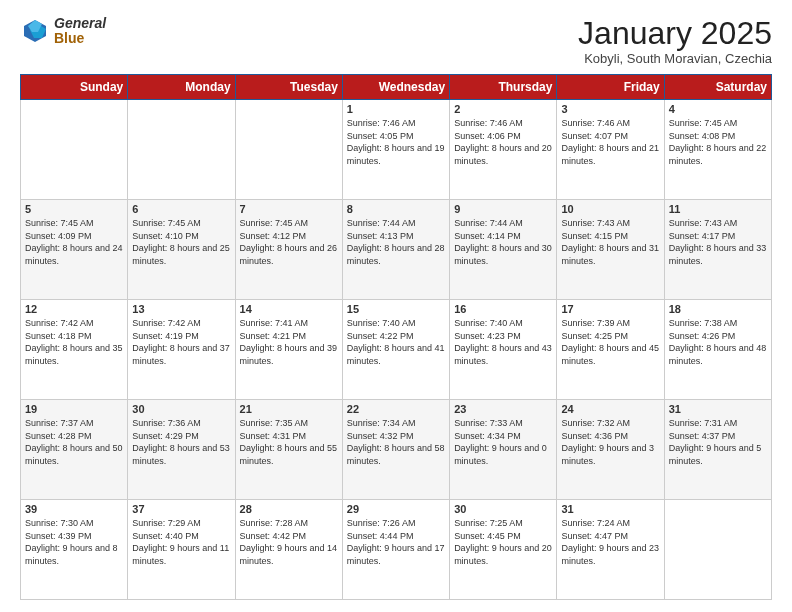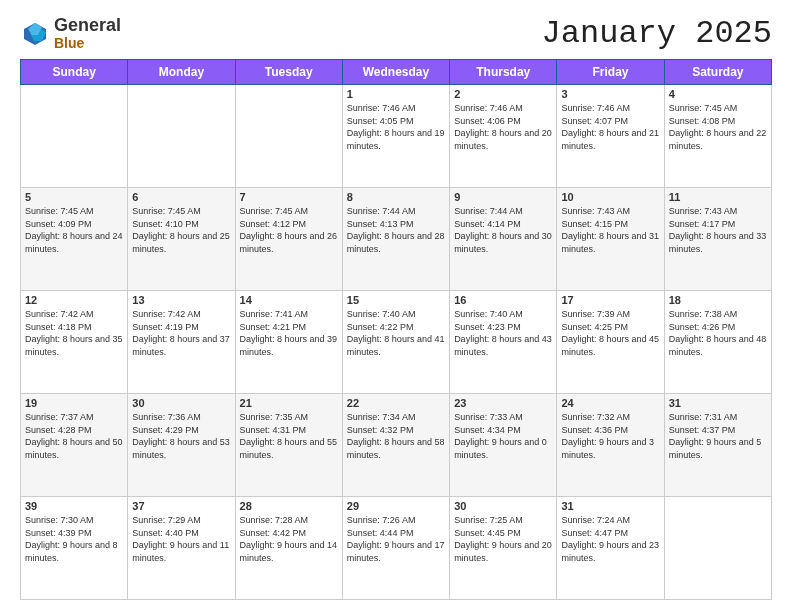--- a/index.html
+++ b/index.html
@@ -27,61 +27,61 @@
       display: flex;
       align-items: center;
       gap: 4px;
     }
     .logo-text {
       display: flex;
       flex-direction: column;
       line-height: 1.1;
     }
     .logo-general {
-      font-size: 18px;
-      font-weight: bold;
-      color: #333;
+      font-size: 14px;
+      font-weight: bold;
+      color: #333;
+      font-style: italic;
     }
     .logo-blue {
       font-size: 14px;
       font-weight: bold;
       color: #a16207;
     }
     .logo-icon {
       width: 30px;
       height: 30px;
     }
     .title-block {
       text-align: right;
     }
     .month-title {
       font-size: 32px;
       font-weight: 300;
       color: #222;
       line-height: 1.1;
-      font-family: Liberation Mono, monospace;
     }
     .subtitle {
       font-size: 13px;
       color: #444;
     }
     .calendar {
       flex: 1;
       border: 1px solid #ccc;
       border-collapse: collapse;
       width: 100%;
       table-layout: fixed;
     }
     .calendar th {
-      background: #8b5cf6;
+      background: #b91c1c;
       color: #fff;
       font-size: 12px;
       font-weight: bold;
       padding: 5px 4px;
-      text-align: center;
+      text-align: right;
       border: 1px solid #1f5a9a;
     }
     .calendar td {
       border: 1px solid #ccc;
       vertical-align: top;
       padding: 3px 4px;
       font-size: 9.5px;
       color: #333;
       height: 78px;
       background: #fff;
@@ -116,20 +116,21 @@
         <polygon points="18,8 26,13 22,22 14,22 10,14" fill="#1a9fd4"></polygon>
         <polygon points="15,4 22,8 18,16 12,16 8,10" fill="#4ab8e8"></polygon>
       </svg>
       <div class="logo-text">
         <span class="logo-general">General</span>
         <span class="logo-blue">Blue</span>
       </div>
     </div>
     <div class="title-block">
       <div class="month-title">January 2025</div>
+      <div class="subtitle">Kobyli, South Moravian, Czechia</div>
     </div>
   </div>
 
   <table class="calendar">
     <thead>
       <tr>
         <th>Sunday</th>
         <th>Monday</th>
         <th>Tuesday</th>
         <th>Wednesday</th>

